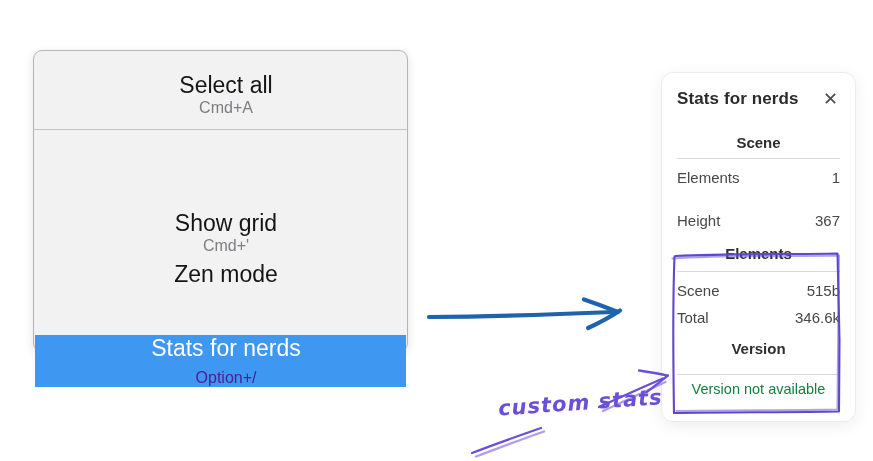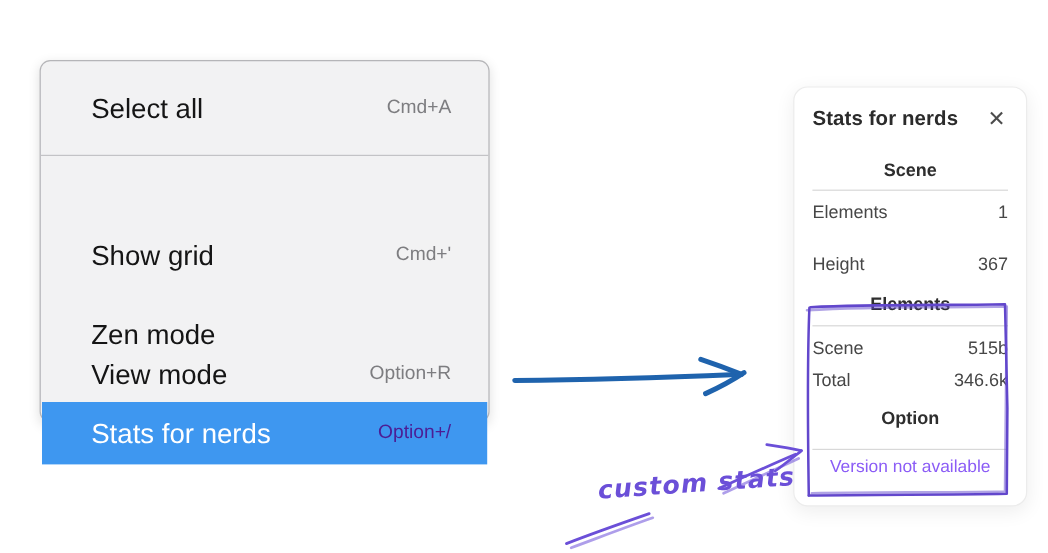--- a/index.html
+++ b/index.html
@@ -28,20 +28,21 @@
     position: absolute;
     left: 1px; right: 1px;
     display: flex;
     align-items: center;
     justify-content: space-between;
     padding: 0 30px 0 41px;
     height: 36px;
     font-size: 23px;
     color: #151515;
     cursor: default;
+    flex-direction: column;
   }
   .menu-item .shortcut {
     font-size: 16px;
     color: #7d7d80;
   }
   .menu-item.selected {
     background: var(--menu-highlight, #3e97f0);
     color: #ffffff;
     height: 52px;
   }
@@ -115,21 +116,21 @@
   }
   .row-elements { margin-top: 8px; }
   .row-width    { margin-top: 6px; }
   .row-height   { margin-top: 22px; }
   .row-scene    { margin-top: 8px; }
   .row-total    { margin-top: 6px; }
   .panel-note {
     margin-top: 4px;
     text-align: center;
     font-size: 14.5px;
-    color: #8b5cf6;
+    color: #15803d;
     height: 20px;
     line-height: 20px;
     white-space: nowrap;
   }
 
   
   .overlay {
     position: absolute;
     inset: 0;
     width: 873px;
@@ -178,30 +179,26 @@
 <body>
 
 <div class="canvas">
 
   <div class="menu">
     <div class="menu-item" style="top:21px">
       <span>Select all</span>
       <span class="shortcut">Cmd+A</span>
     </div>
     <div class="menu-separator"></div>
-    <div class="menu-item" style="top:144px">
+    <div class="menu-item" style="top:159px">
       <span>Show grid</span>
       <span class="shortcut">Cmd+'</span>
     </div>
     <div class="menu-item" style="top:210px">
       <span>Zen mode</span>
-    </div>
-    <div class="menu-item" style="top:243px">
-      <span>View mode</span>
-      <span class="shortcut">Option+R</span>
     </div>
     <div class="menu-item selected" style="top:284px">
       <span>Stats for nerds</span>
       <span class="shortcut">Option+/</span>
     </div>
   </div>
 
   <div class="panel">
     <div class="panel-header">
       <span class="panel-title">Stats for nerds</span>
@@ -223,21 +220,21 @@
     <hr class="hr-storage">
     <div class="stat-row row-scene">
       <span>Scene</span>
       <span>515b</span>
     </div>
     <div class="stat-row row-total">
       <span>Total</span>
       <span>346.6k</span>
     </div>
 
-    <div class="section-heading heading-version">Option</div>
+    <div class="section-heading heading-version">Version</div>
     <hr class="hr-version">
     <div class="panel-note">Version not available</div>
   </div>
 
   <svg class="overlay" viewBox="0 0 873 461" xmlns="http://www.w3.org/2000/svg">
 
     <g>
       <path class="blue-arrow" d="M429,317 C485,316.5 555,314.5 614,312"></path>
       <path class="blue-arrow" d="M584,299.5 C596,303.5 608,308 618,312"></path>
       <path class="blue-arrow" d="M588,328 C599,323 611,316.5 620,310.5"></path>

